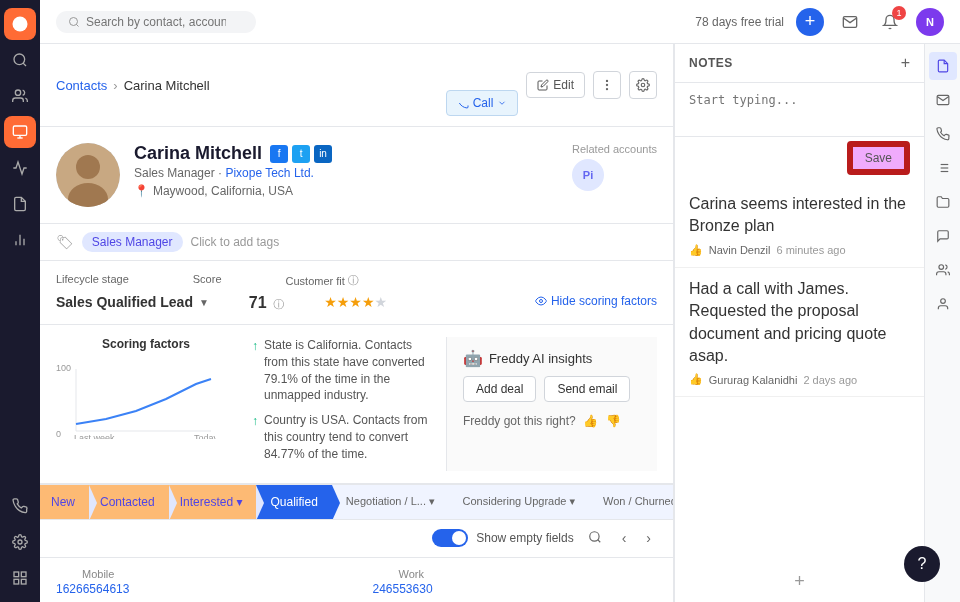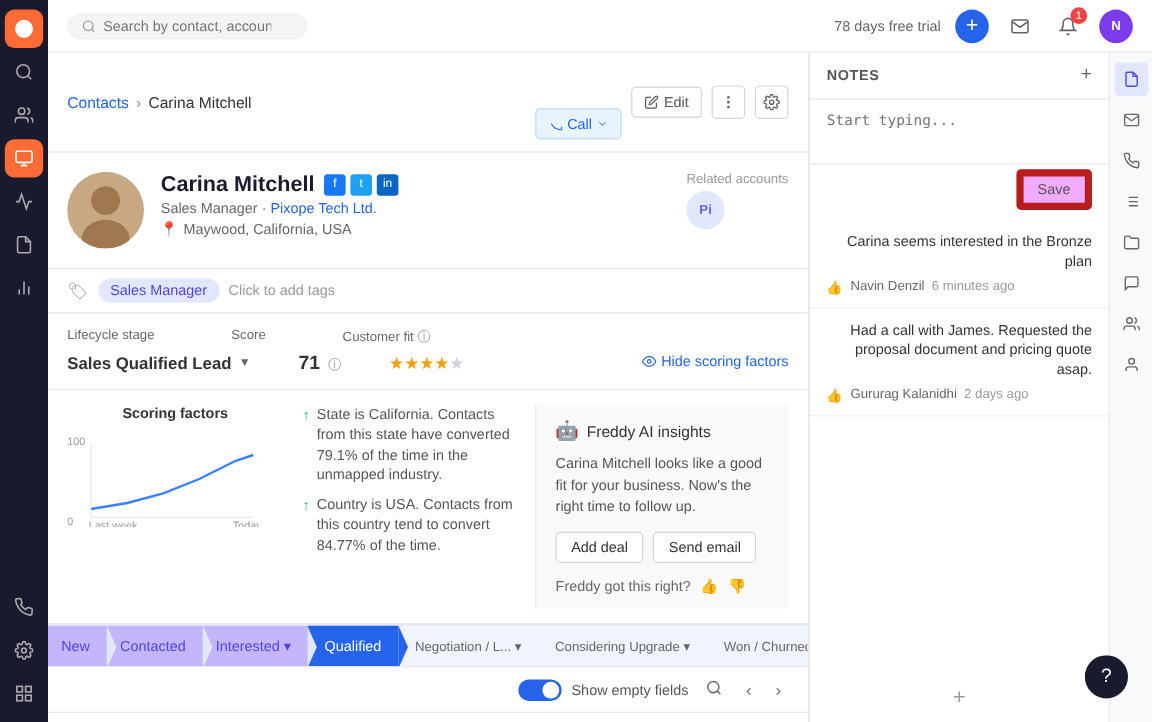--- a/index.html
+++ b/index.html
@@ -236,21 +236,21 @@
     }
     .pipeline-stage {
       padding: 10px 14px; font-size: 12px; color: #666;
       position: relative; cursor: pointer;
       white-space: nowrap;
     }
     .pipeline-stage.active {
       background: #2563eb; color: white;
     }
     .pipeline-stage.completed {
-      background: #c4b5fd; color: #4f46e5; padding-left: 11px;
+      background: #fdba74; color: #4f46e5; padding-left: 11px;
     }
     .pipeline-stage::after {
       content: '';
       position: absolute; right: -8px; top: 0; bottom: 0;
       width: 0; height: 0;
       border-top: 18px solid transparent;
       border-bottom: 18px solid transparent;
       border-left: 8px solid transparent;
       z-index: 1;
     }
@@ -309,21 +309,21 @@
     }
     .notes-save { text-align: right; padding: 4px 14px 8px; }
     .save-btn {
       border: 6px solid #b91c1c; border-radius: 4px;
       padding: 4px 12px; font-size: 12px; cursor: pointer;
       background: #f0abfc; color: #555;
     }
     .note-item {
       padding: 10px 14px; border-bottom: 1px solid #f0f0f0;
     }
-    .note-text { font-size: 12px; color: #333; margin-bottom: 6px; line-height: 1.4; text-align: right; }
+    .note-text { font-size: 16px; color: #333; margin-bottom: 6px; line-height: 1.4; }
     .note-meta { display: flex; align-items: center; gap: 6px; }
     .note-like { color: #3b82f6; font-size: 11px; }
     .note-author { font-size: 11px; color: #666; }
     .note-time { font-size: 11px; color: #999; }
 
     
     .right-icons {
       width: 36px; background: #f8f9fa;
       border-left: 1px solid #e5e7eb;
       display: flex; flex-direction: column; align-items: center;
@@ -590,21 +590,20 @@
             <span class="sf-arrow-up">↑</span>
             <span>Country is USA. Contacts from this country tend to convert 84.77% of the time.</span>
           </div>
         </div>
 
         <div class="freddy-section">
           <div class="freddy-header">
             <span class="freddy-icon">🤖</span>
             <span class="freddy-title">Freddy AI insights</span>
           </div>
-          <div class="freddy-text">Carina Mitchell looks like a good fit for your business. Now's the right time to follow up.</div>
           <div class="freddy-actions">
             <button class="freddy-btn">Add deal</button>
             <button class="freddy-btn">Send email</button>
           </div>
           <div class="freddy-feedback">
             <span>Freddy got this right?</span>
             <span class="thumb">👍</span>
             <span class="thumb">👎</span>
           </div>
         </div>

